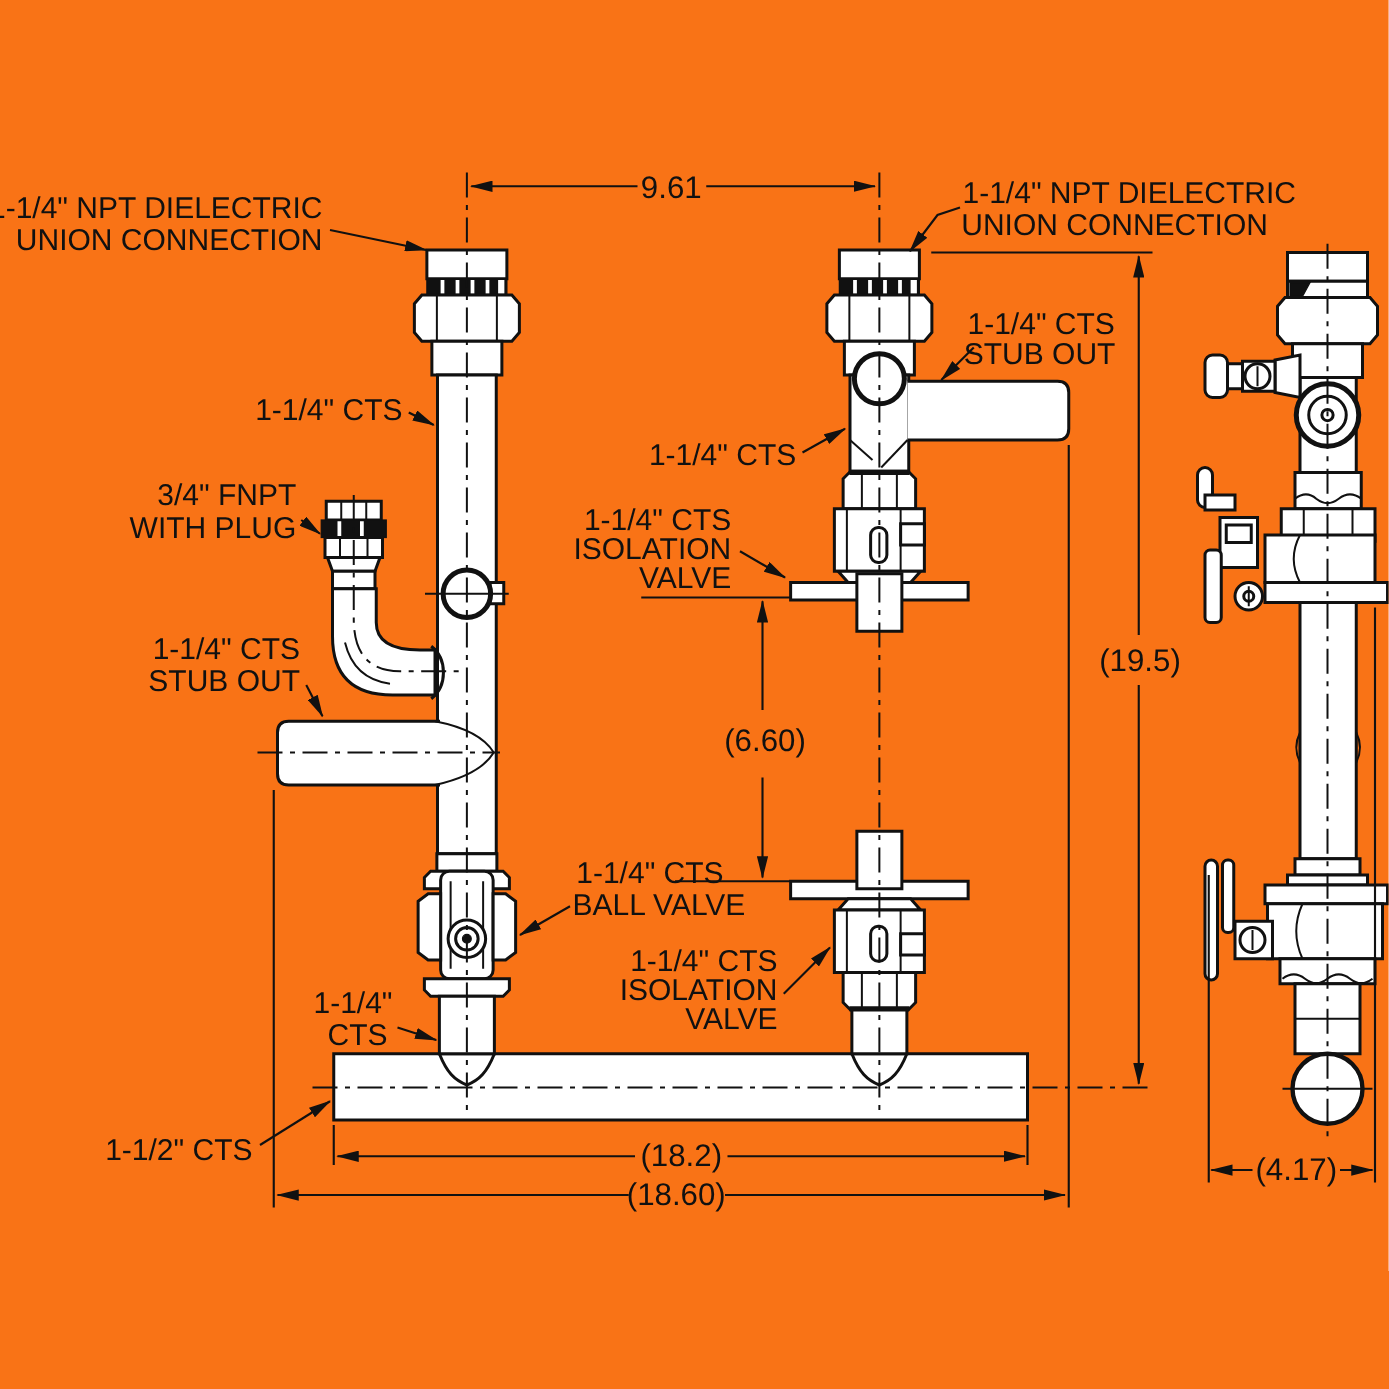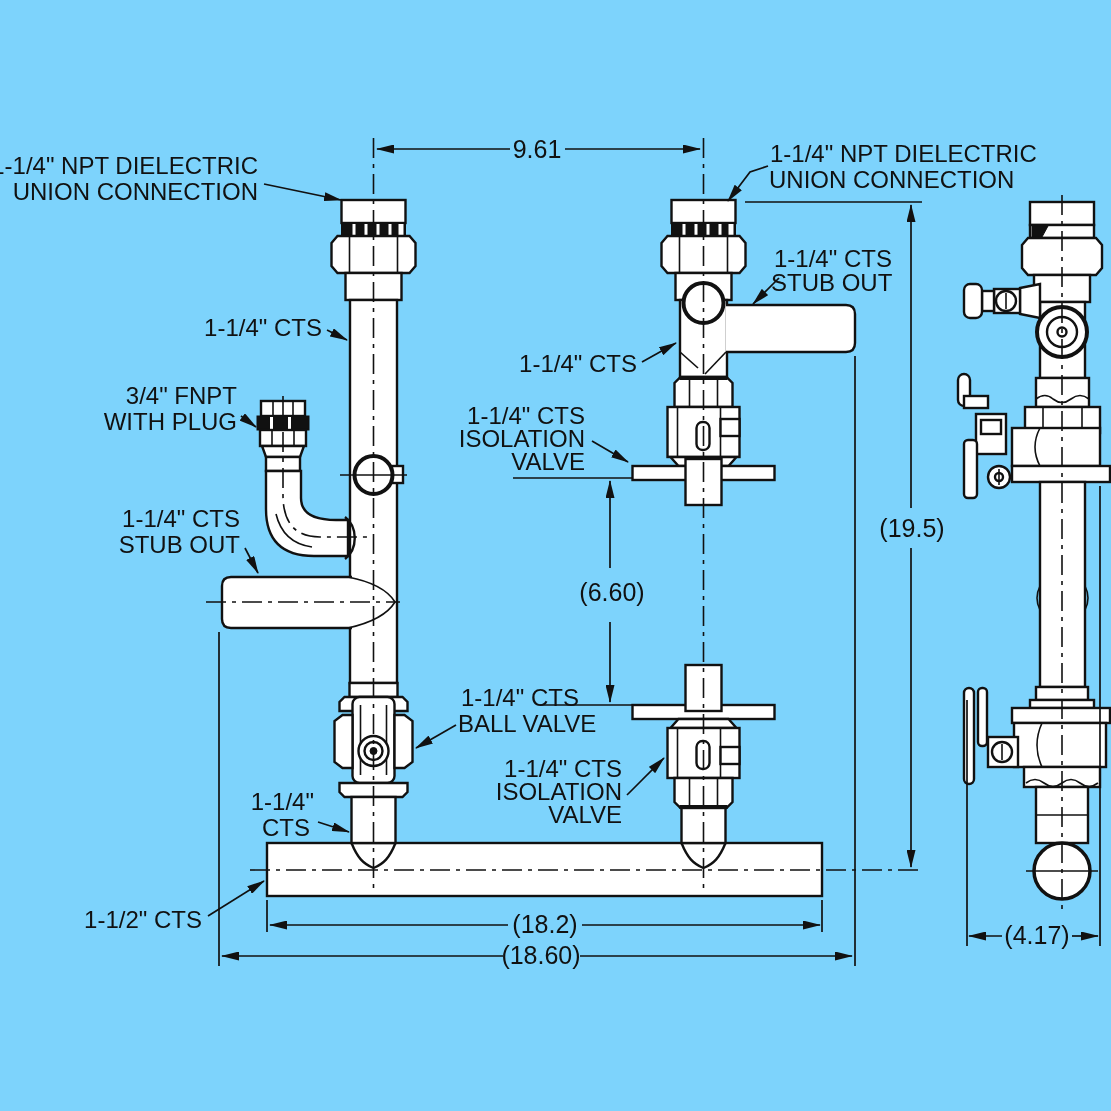--- a/index.html
+++ b/index.html
@@ -1,16 +1,16 @@
 <!DOCTYPE html>
 <html><head>
 <meta charset="utf-8">
 <style>
   html,body{margin:0;padding:0;background:#fff;}
-  .stage{width:1111px;height:1111px;background:#7dd3fc;position:relative;font-family:"Liberation Sans",sans-serif;}
+  .stage{width:1111px;height:1111px;background:#f97316;position:relative;font-family:"Liberation Sans",sans-serif;}
   svg{display:block;}
   .ol{fill:#fff;stroke:#111;stroke-width:2.4;stroke-linejoin:miter;}
   .ol-n{fill:none;stroke:#111;stroke-width:2.4;}
   .thin{fill:none;stroke:#111;stroke-width:1.6;}
   .dark{fill:#111;stroke:#111;stroke-width:1;}
   .heavy{fill:none;stroke:#111;stroke-width:4;}
   .cl{fill:none;stroke:#111;stroke-width:1.6;stroke-dasharray:20 6 4 6;}
   .dim{fill:none;stroke:#111;stroke-width:1.7;}
   .lbl{font-size:24px;fill:#111;}
   .dimtxt{font-size:25px;fill:#111;}

